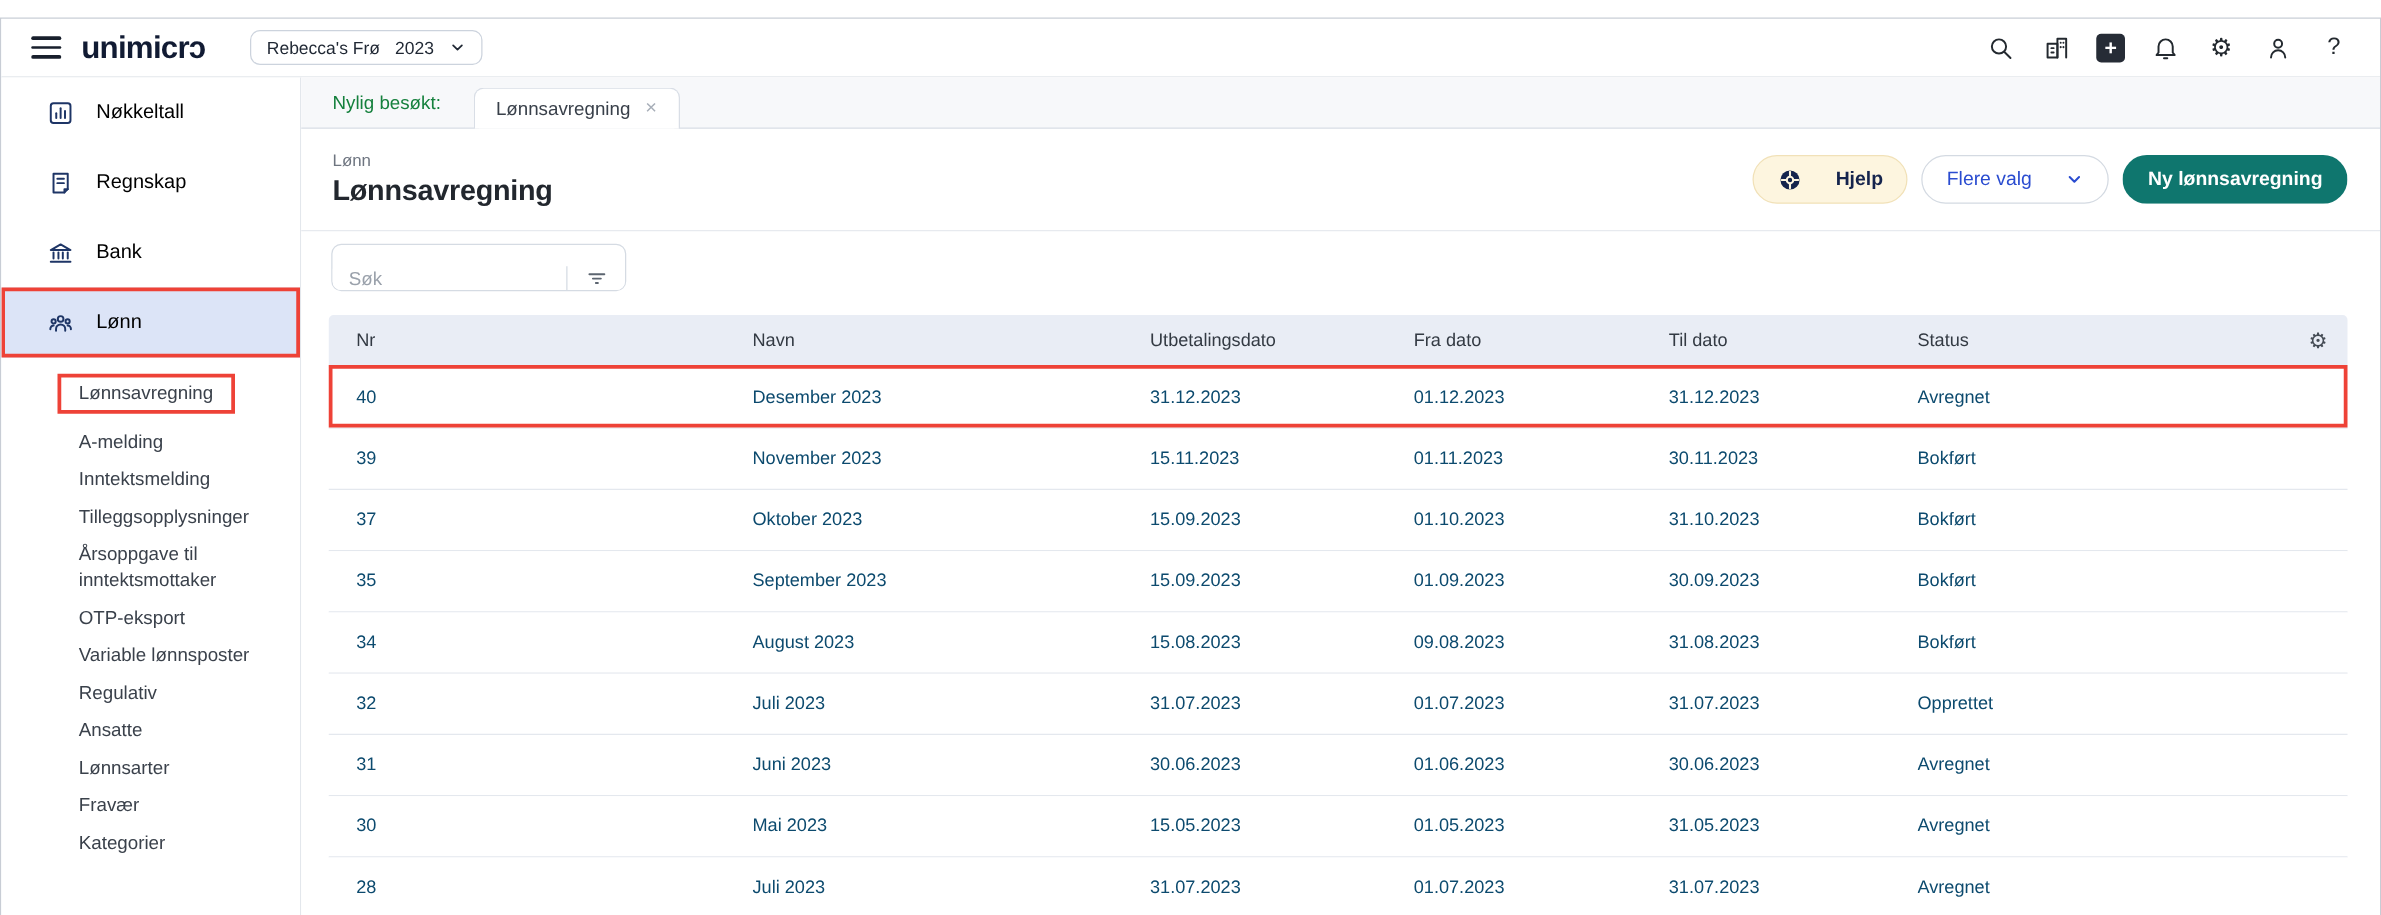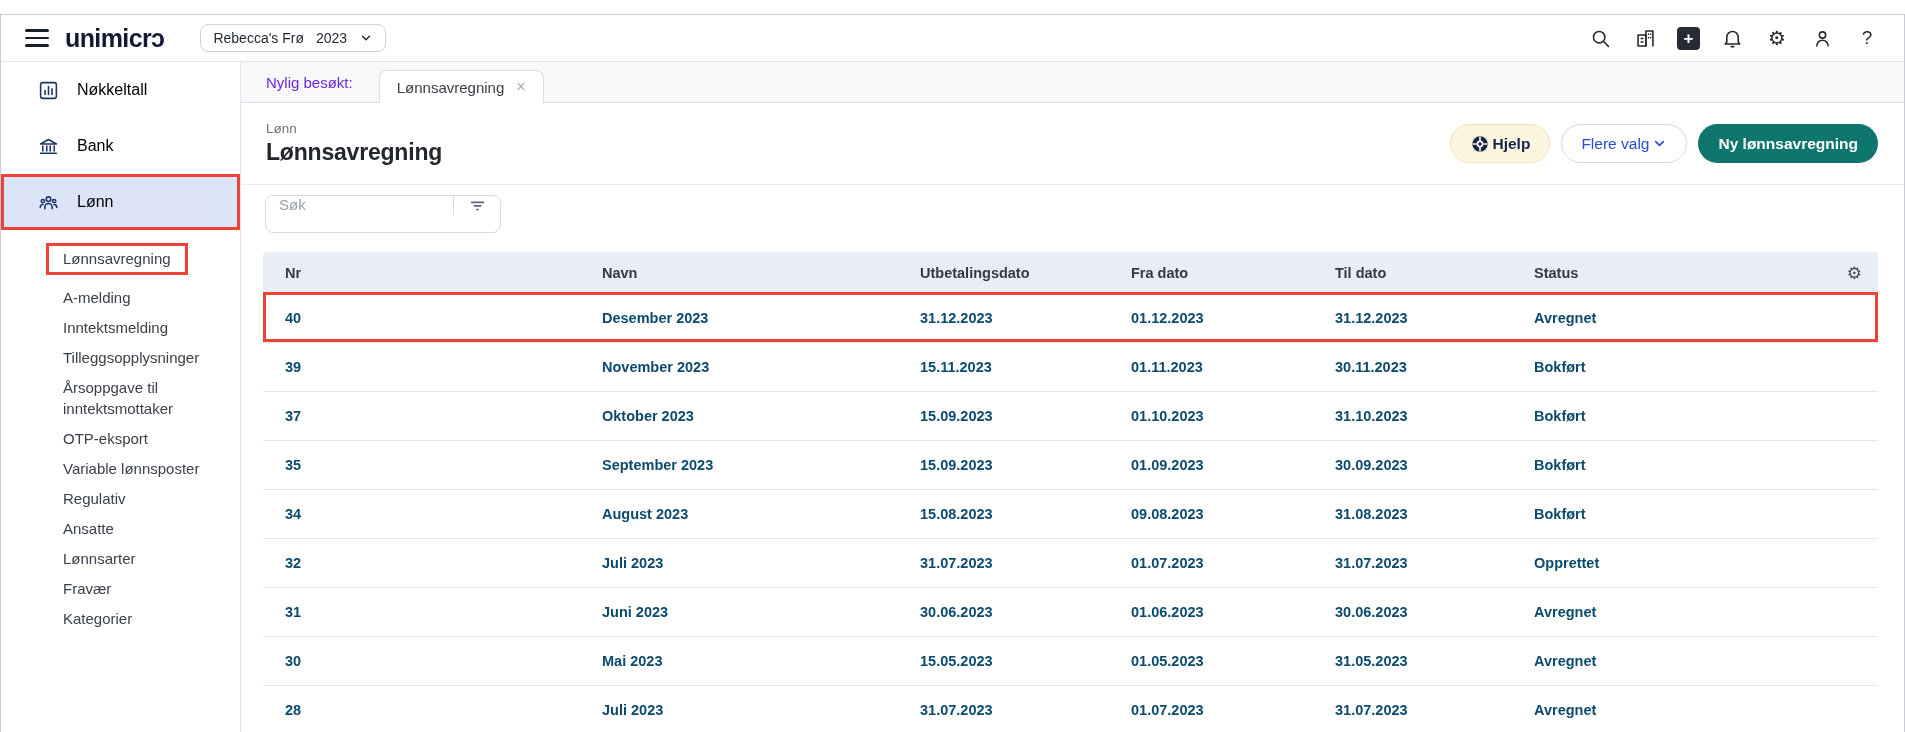--- a/index.html
+++ b/index.html
@@ -32,44 +32,44 @@
   .nav-item.active { background:#dce4f7; }
   .nav-item.active::after { content:""; position:absolute; inset:0; border:3px solid #ee4237; pointer-events:none; }
   .subnav { padding:13px 14px 0 62px; }
   .subnav-item { margin-bottom:9px; font-size:15px; line-height:21px; color:#3a414b; cursor:pointer; }
   .subnav-label { display:inline-block; }
   .subnav-label.red-box { border:3px solid #ee4237; padding:2px 14px 3px; margin-left:-17px; margin-bottom:3px; }
 
   
   .main { flex:1; display:flex; flex-direction:column; min-width:0; background:#fff; }
   .tabbar { height:41px; flex:none; background:#f7f8fa; border-bottom:1px solid #d9dee6; display:flex; align-items:center; padding-left:25px; }
-  .recent-label { font-size:15px; color:#6d28d9; margin-right:26px; }
+  .recent-label { font-size:15px; color:#15803d; margin-right:26px; }
   .tab { align-self:flex-end; height:33px; margin-bottom:-1px; background:#fff; border:1px solid #d9dee6; border-bottom:none; border-radius:8px 8px 0 0; display:flex; align-items:center; gap:12px; padding:0 17px; font-size:15px; color:#39404a; cursor:pointer; }
   .tab-close { color:#a7aeb8; font-size:16px; cursor:pointer; line-height:1; }
 
   .pagehead { flex:none; height:82px; border-bottom:1px solid #e7eaef; display:flex; align-items:center; justify-content:space-between; padding:0 26px 0 25px; }
   .crumb { font-size:13.5px; color:#6e7580; margin-bottom:3px; }
   .page-title { font-size:23px; font-weight:700; color:#22272e; letter-spacing:-0.2px; }
   .head-btns { display:flex; align-items:center; gap:11px; }
-  .btn { height:39px; border-radius:20px; display:flex; align-items:center; gap:3px; padding:16px 19px; font-size:15.5px; cursor:pointer; border:1px solid transparent; white-space:nowrap; }
+  .btn { height:39px; border-radius:20px; display:flex; align-items:center; gap:27px; padding:16px 19px; font-size:15.5px; cursor:pointer; border:1px solid transparent; white-space:nowrap; }
   .btn-help { background:#fdf5df; border-color:#f1e1b8; color:#15244d; font-weight:600; }
   .btn-help svg { width:20px; height:20px; }
   .btn-more { background:#fff; border-color:#d4dae2; color:#2a4cd0; font-weight:500; }
   .btn-more svg { width:15px; height:15px; }
   .btn-primary { background:#0f766e; color:#fff; font-weight:600; }
 
   .toolbar { flex:none; padding:10px 26px 0 24px; height:67px; }
-  .searchbox { width:236px; height:38px; border:1px solid #d5dbe3; border-radius:8px; display:flex; align-items:flex-start; overflow:hidden; background:#fff; }
+  .searchbox { width:236px; height:38px; border:1px solid #d5dbe3; border-radius:8px; display:flex; align-items:flex-end; overflow:hidden; background:#fff; }
   .searchbox input { flex:1; border:none; outline:none; padding:0 13px; font-size:15px; color:#333; font-family:"Liberation Sans", sans-serif; min-width:0; }
   .searchbox input::placeholder { color:#9aa1ab; }
   .filter-btn { width:47px; border-left:1px solid #d5dbe3; display:flex; align-items:center; justify-content:center; cursor:pointer; color:#5c6570; background:#fff; }
   .filter-btn svg { width:19px; height:19px; }
 
   .tablewrap { margin:0 26px 0 22px; }
-  .grid-cols { display:grid; grid-template-columns:339px 318px 211px 204px 199px 286px 1fr; align-items:center;font-weight:bold; }
+  .grid-cols { display:grid; grid-template-columns:339px 318px 211px 204px 199px 286px 1fr; align-items:center; }
   .thead { height:42px; background:#e9edf5; border-radius:4px 4px 0 0; font-size:14.5px; color:#333a43; }
   .thead .cell { cursor:pointer; }
   .cell { white-space:nowrap; overflow:hidden; }
   .cell.first { padding-left:22px; }
   .gear-cell { justify-self:end; padding-right:16px; font-size:17px; color:#454c55; cursor:pointer; }
   .trow { height:49px; background:#fff; border-bottom:1px solid #e4e8ee; font-size:14.5px; color:#0c4a6e; position:relative; cursor:pointer; }
   .trow.highlighted::after { content:""; position:absolute; inset:-2px 0 0 0; border:3px solid #ee4237; pointer-events:none; }
 </style>
 </head>
 <body>
@@ -133,20 +133,29 @@
 
     <div class="sidebar">
       <div class="nav-item">
         <svg class="line" viewBox="0 0 24 24">
             <rect x="3" y="3" width="18" height="18" rx="2.5"></rect>
             <line x1="8" y1="16.5" x2="8" y2="12"></line>
             <line x1="12" y1="16.5" x2="12" y2="7.5"></line>
             <line x1="16" y1="16.5" x2="16" y2="10"></line>
           </svg>
         <span>Nøkkeltall</span>
+      </div>
+      <div class="nav-item">
+        <svg class="line" viewBox="0 0 24 24">
+            <path d="M5.5 3.5h13v14l-3 3h-10z"></path>
+            <line x1="9" y1="8" x2="15" y2="8"></line>
+            <line x1="9" y1="12" x2="15" y2="12"></line>
+            <path d="M15.5 20.5v-3h3"></path>
+          </svg>
+        <span>Regnskap</span>
       </div>
       <div class="nav-item">
         <svg class="line" viewBox="0 0 24 24">
             <path d="M3 9.2 12 4l9 5.2z"></path>
             <line x1="5.5" y1="11.5" x2="5.5" y2="17"></line>
             <line x1="10" y1="11.5" x2="10" y2="17"></line>
             <line x1="14" y1="11.5" x2="14" y2="17"></line>
             <line x1="18.5" y1="11.5" x2="18.5" y2="17"></line>
             <line x1="3" y1="19.8" x2="21" y2="19.8"></line>
           </svg>

